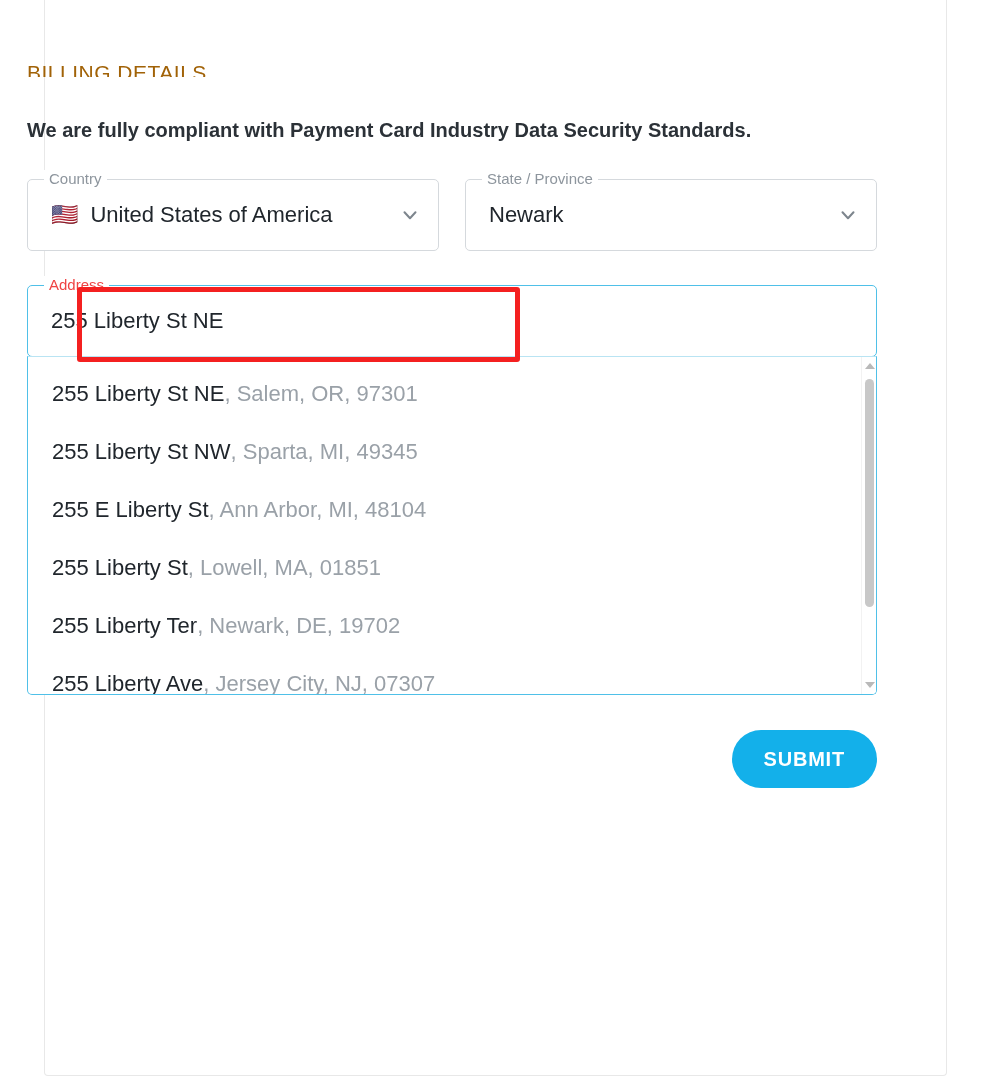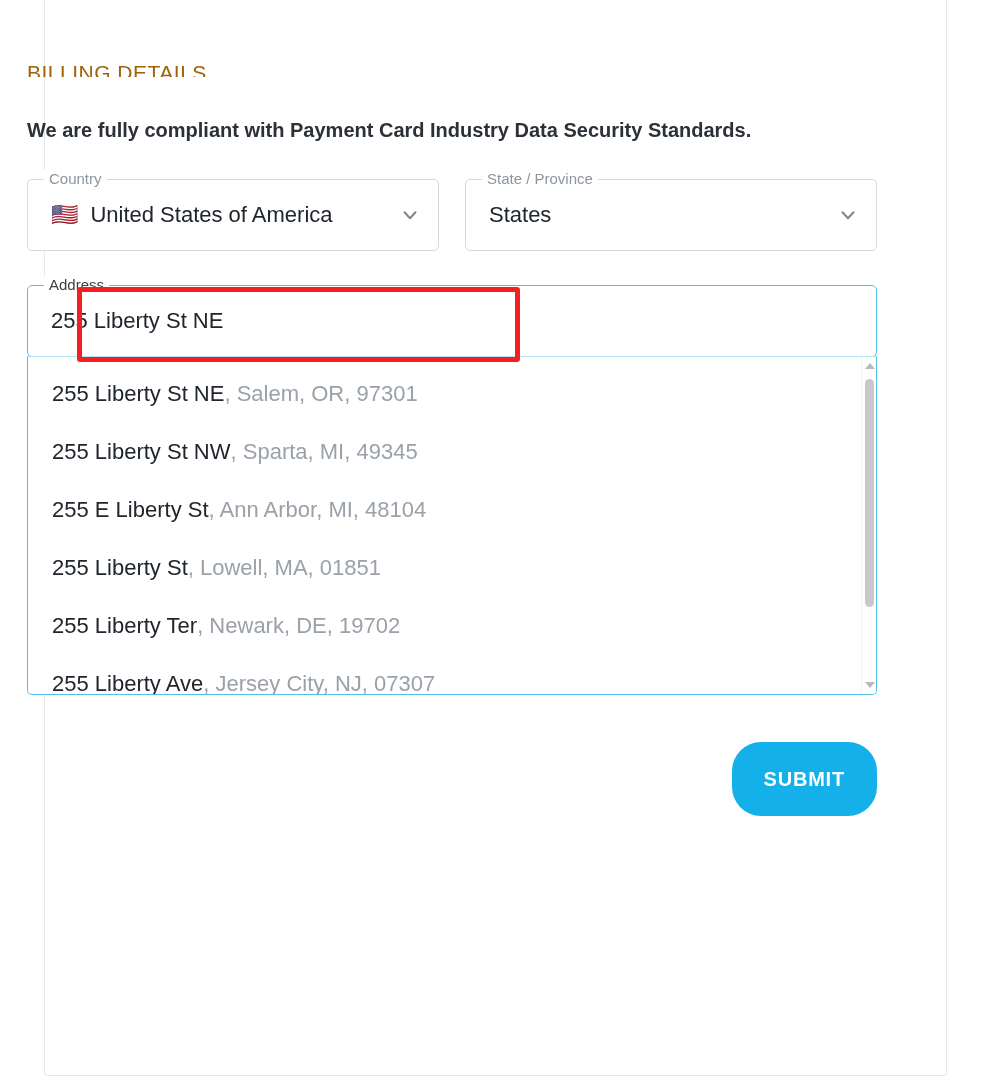--- a/index.html
+++ b/index.html
@@ -83,21 +83,21 @@
   .chevron svg { display:block; width:22px; height:22px; }
 
   
   .row2 { position: relative; height: 72px; }
   .row2 .col-left  { position:absolute; left:0;   top:0; width:412px; height:68px; }
   .row2 .col-right { position:absolute; left:438px; top:0; width:412px; height:72px; }
 
   
   .address-wrap { position: relative; }
   .field.focused .outline { border: 1px solid #4fc0e8; }
-  .field.focused .notch-label { color: #404040; }
+  .field.focused .notch-label { color: #ef4444; }
 
   
   .suggestions {
     position: absolute;
     left: 0; top: 71px;
     width: 850px;
     height: 339px;
     background: #ffffff;
     border: 1px solid #4fc0e8;
     border-top: 1px solid #b9e4f3;
@@ -191,22 +191,22 @@
     margin-left: 21px;
     font-size: 21px;
     line-height: 36px;
     color: #20262c;
     max-width: 740px;
   }
 
   
   .submit-row { position: relative; height: 60px; }
   .submit-btn {
-    position: absolute; right: 0; top: 16px;
-    height: 74px;
+    position: absolute; right: 0; top: 4px;
+    height: 58px;
     padding: 0 32px;
     border: none;
     border-radius: 29px;
     background: #13b0ea;
     color: #ffffff;
     font-size: 20px;
     font-weight: bold;
     letter-spacing: 0.8px;
     font-family: "Liberation Sans", sans-serif;
     cursor: pointer;
@@ -237,21 +237,21 @@
             <svg viewBox="0 0 24 24">
                 <path d="M6 9 L12 15.5 L18 9" fill="none" stroke="#7d858d" stroke-width="2.2" stroke-linecap="round" stroke-linejoin="round"></path>
               </svg>
           </span>
         </div>
       </div>
       <div class="col-right">
         <div class="field">
           <div class="outline"></div>
           <span class="notch-label">State / Province</span>
-          <div class="value">States</div>
+          <div class="value">Newark</div>
           <span class="chevron">
             <svg viewBox="0 0 24 24">
                 <path d="M6 9 L12 15.5 L18 9" fill="none" stroke="#7d858d" stroke-width="2.2" stroke-linecap="round" stroke-linejoin="round"></path>
               </svg>
           </span>
         </div>
       </div>
     </div>
 
     <div class="address-wrap" style="margin-top:34px;">

